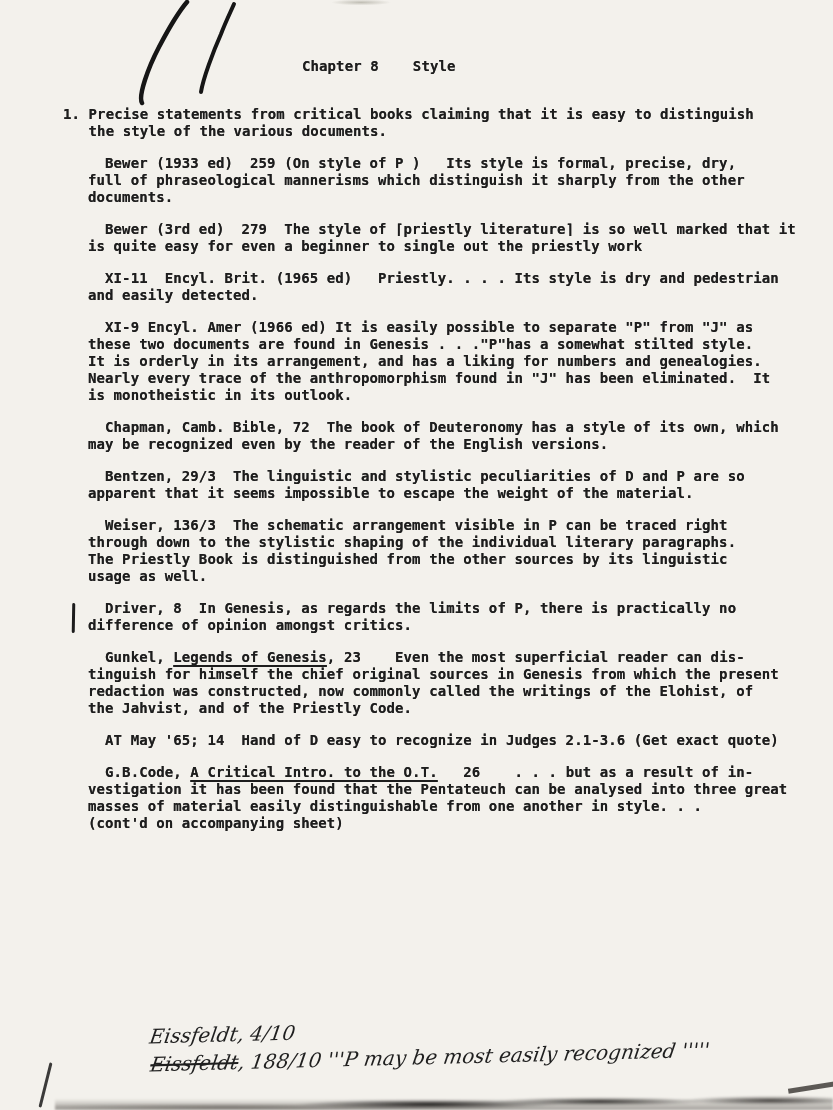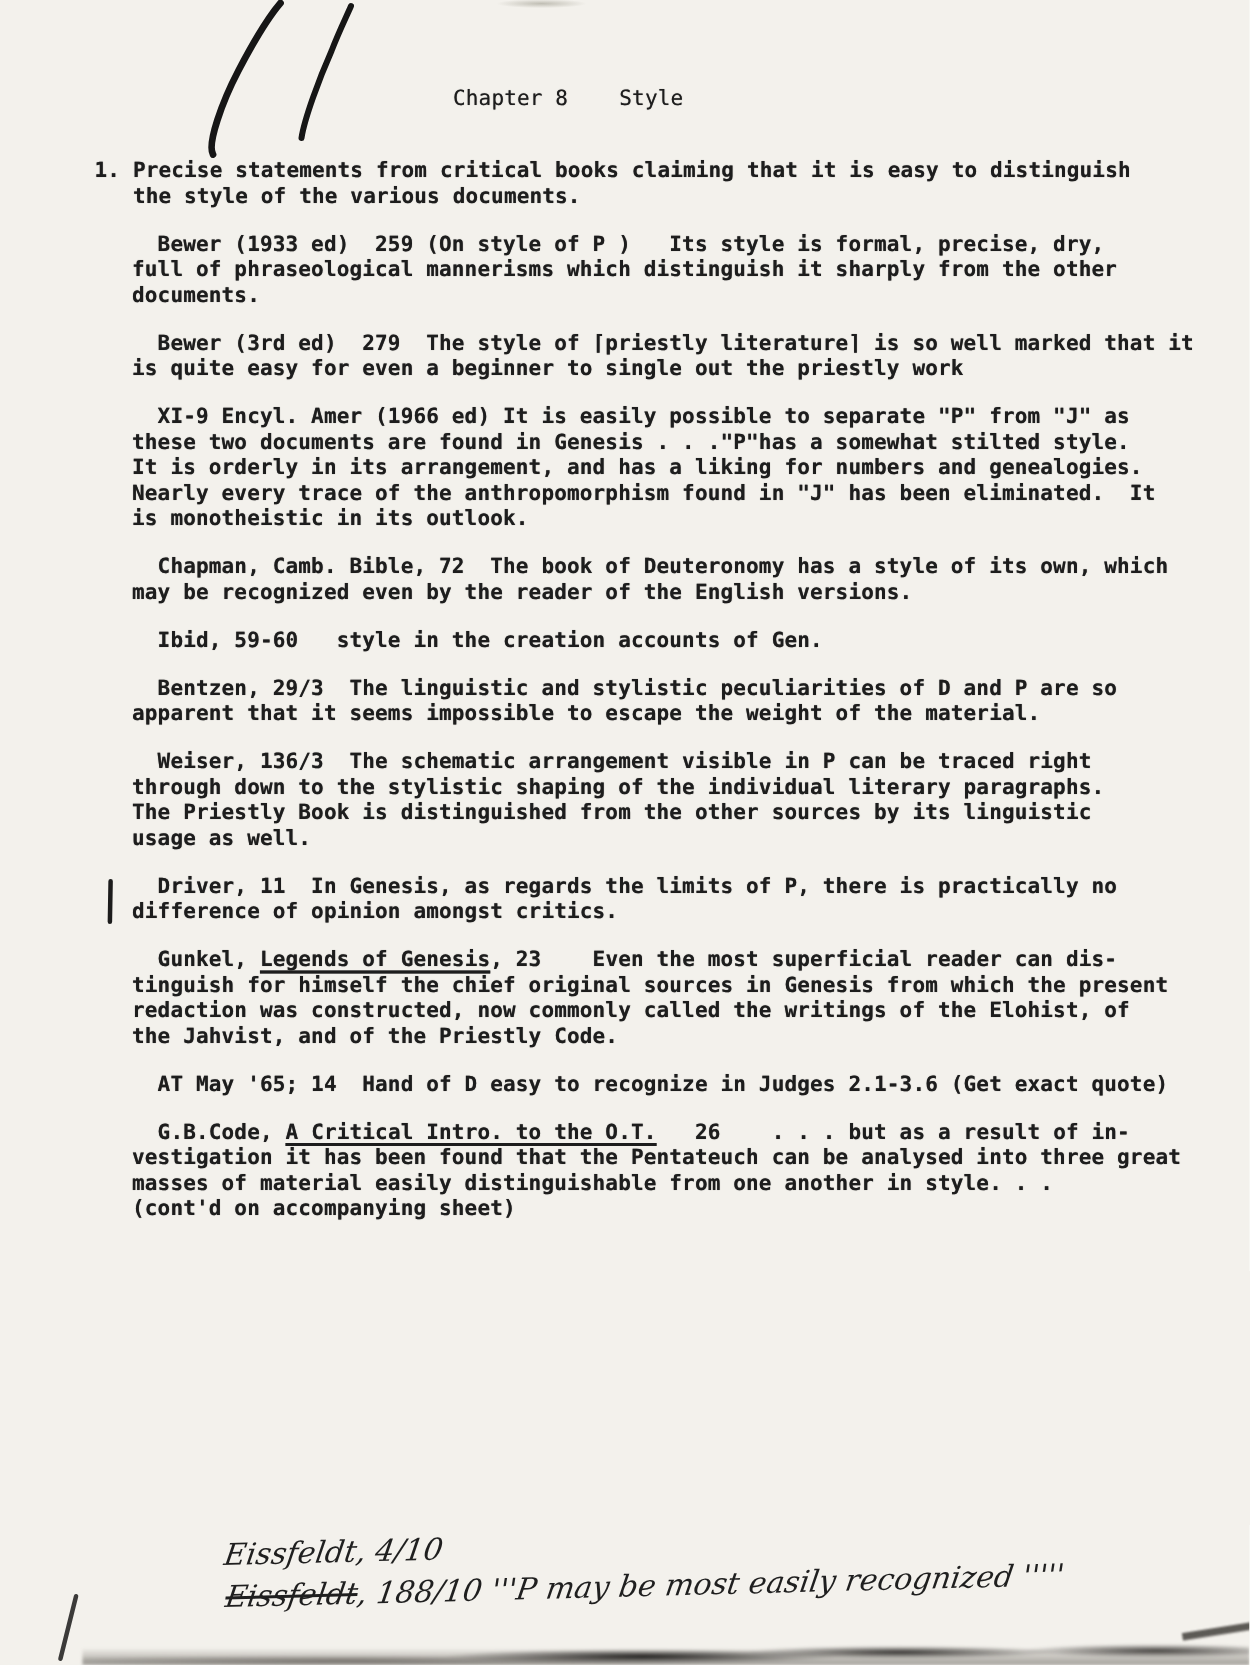--- a/index.html
+++ b/index.html
@@ -15,21 +15,21 @@
   
   .top-smudge {
     position:absolute; left:318px; top:0; width:86px; height:8px;
     background: radial-gradient(ellipse 40px 4px at 50% 30%, rgba(130,128,112,.45), rgba(130,128,112,0) 75%);
   }
   
   .slash-mark { position:absolute; left:128px; top:0; width:125px; height:110px; }
   
   .title {
     position:absolute; left:302px; top:58px;
-    font-size:14px; line-height:17px; font-weight:normal;
+    font-size:14px; line-height:17px; font-weight:bold;
     white-space:pre; letter-spacing:.1px;
     text-shadow: 0 0 .5px rgba(25,25,25,.7);
   }
   
   .body {
     position:absolute; left:78px; top:82px; right:10px;
     font-size:14px; line-height:17px; font-weight:bold;
     letter-spacing:.1px;
     text-shadow: 0 0 .5px rgba(25,25,25,.7);
   }
@@ -88,35 +88,36 @@
   <div class="title">Chapter 8    Style</div>
 
   <div class="body">
       <p class="first"><span>1. Precise statements from critical books claiming that it is easy to distinguish
    the style of the various documents.</span></p>
       <p class=""><span>  Bewer (1933 ed)  259 (On style of P )   Its style is formal, precise, dry,
 full of phraseological mannerisms which distinguish it sharply from the other
 documents.</span></p>
       <p class=""><span>  Bewer (3rd ed)  279  The style of ⌈priestly literature⌉ is so well marked that it
 is quite easy for even a beginner to single out the priestly work</span></p>
+      <p class=""><span>  XI-11  Encyl. Brit. (1965 ed)   Priestly. . . . Its style is dry and pedestrian
+and easily detected.</span></p>
       <p class=""><span>  XI-9 Encyl. Amer (1966 ed) It is easily possible to separate "P" from "J" as
 these two documents are found in Genesis . . ."P"has a somewhat stilted style.
 It is orderly in its arrangement, and has a liking for numbers and genealogies.
 Nearly every trace of the anthropomorphism found in "J" has been eliminated.  It
 is monotheistic in its outlook.</span></p>
       <p class=""><span>  Chapman, Camb. Bible, 72  The book of Deuteronomy has a style of its own, which
 may be recognized even by the reader of the English versions.</span></p>
-      <p class=""><span>  Ibid, 59-60   style in the creation accounts of Gen.</span></p>
       <p class=""><span>  Bentzen, 29/3  The linguistic and stylistic peculiarities of D and P are so
 apparent that it seems impossible to escape the weight of the material.</span></p>
       <p class=""><span>  Weiser, 136/3  The schematic arrangement visible in P can be traced right
 through down to the stylistic shaping of the individual literary paragraphs.
 The Priestly Book is distinguished from the other sources by its linguistic
 usage as well.</span></p>
-      <p class=""><span class="margin-mark"></span><span>  Driver, 11  In Genesis, as regards the limits of P, there is practically no
+      <p class=""><span class="margin-mark"></span><span>  Driver, 8  In Genesis, as regards the limits of P, there is practically no
 difference of opinion amongst critics.</span></p>
       <p class=""><span>  Gunkel, </span><span class="u">Legends of Genesis</span><span>, 23    Even the most superficial reader can dis-
 tinguish for himself the chief original sources in Genesis from which the present
 redaction was constructed, now commonly called the writings of the Elohist, of
 the Jahvist, and of the Priestly Code.</span></p>
       <p class=""><span>  AT May '65; 14  Hand of D easy to recognize in Judges 2.1-3.6 (Get exact quote)</span></p>
       <p class=""><span>  G.B.Code, </span><span class="u">A Critical Intro. to the O.T.</span><span>   26    . . . but as a result of in-
 vestigation it has been found that the Pentateuch can be analysed into three great
 masses of material easily distinguishable from one another in style. . .
 (cont'd on accompanying sheet)</span></p>

